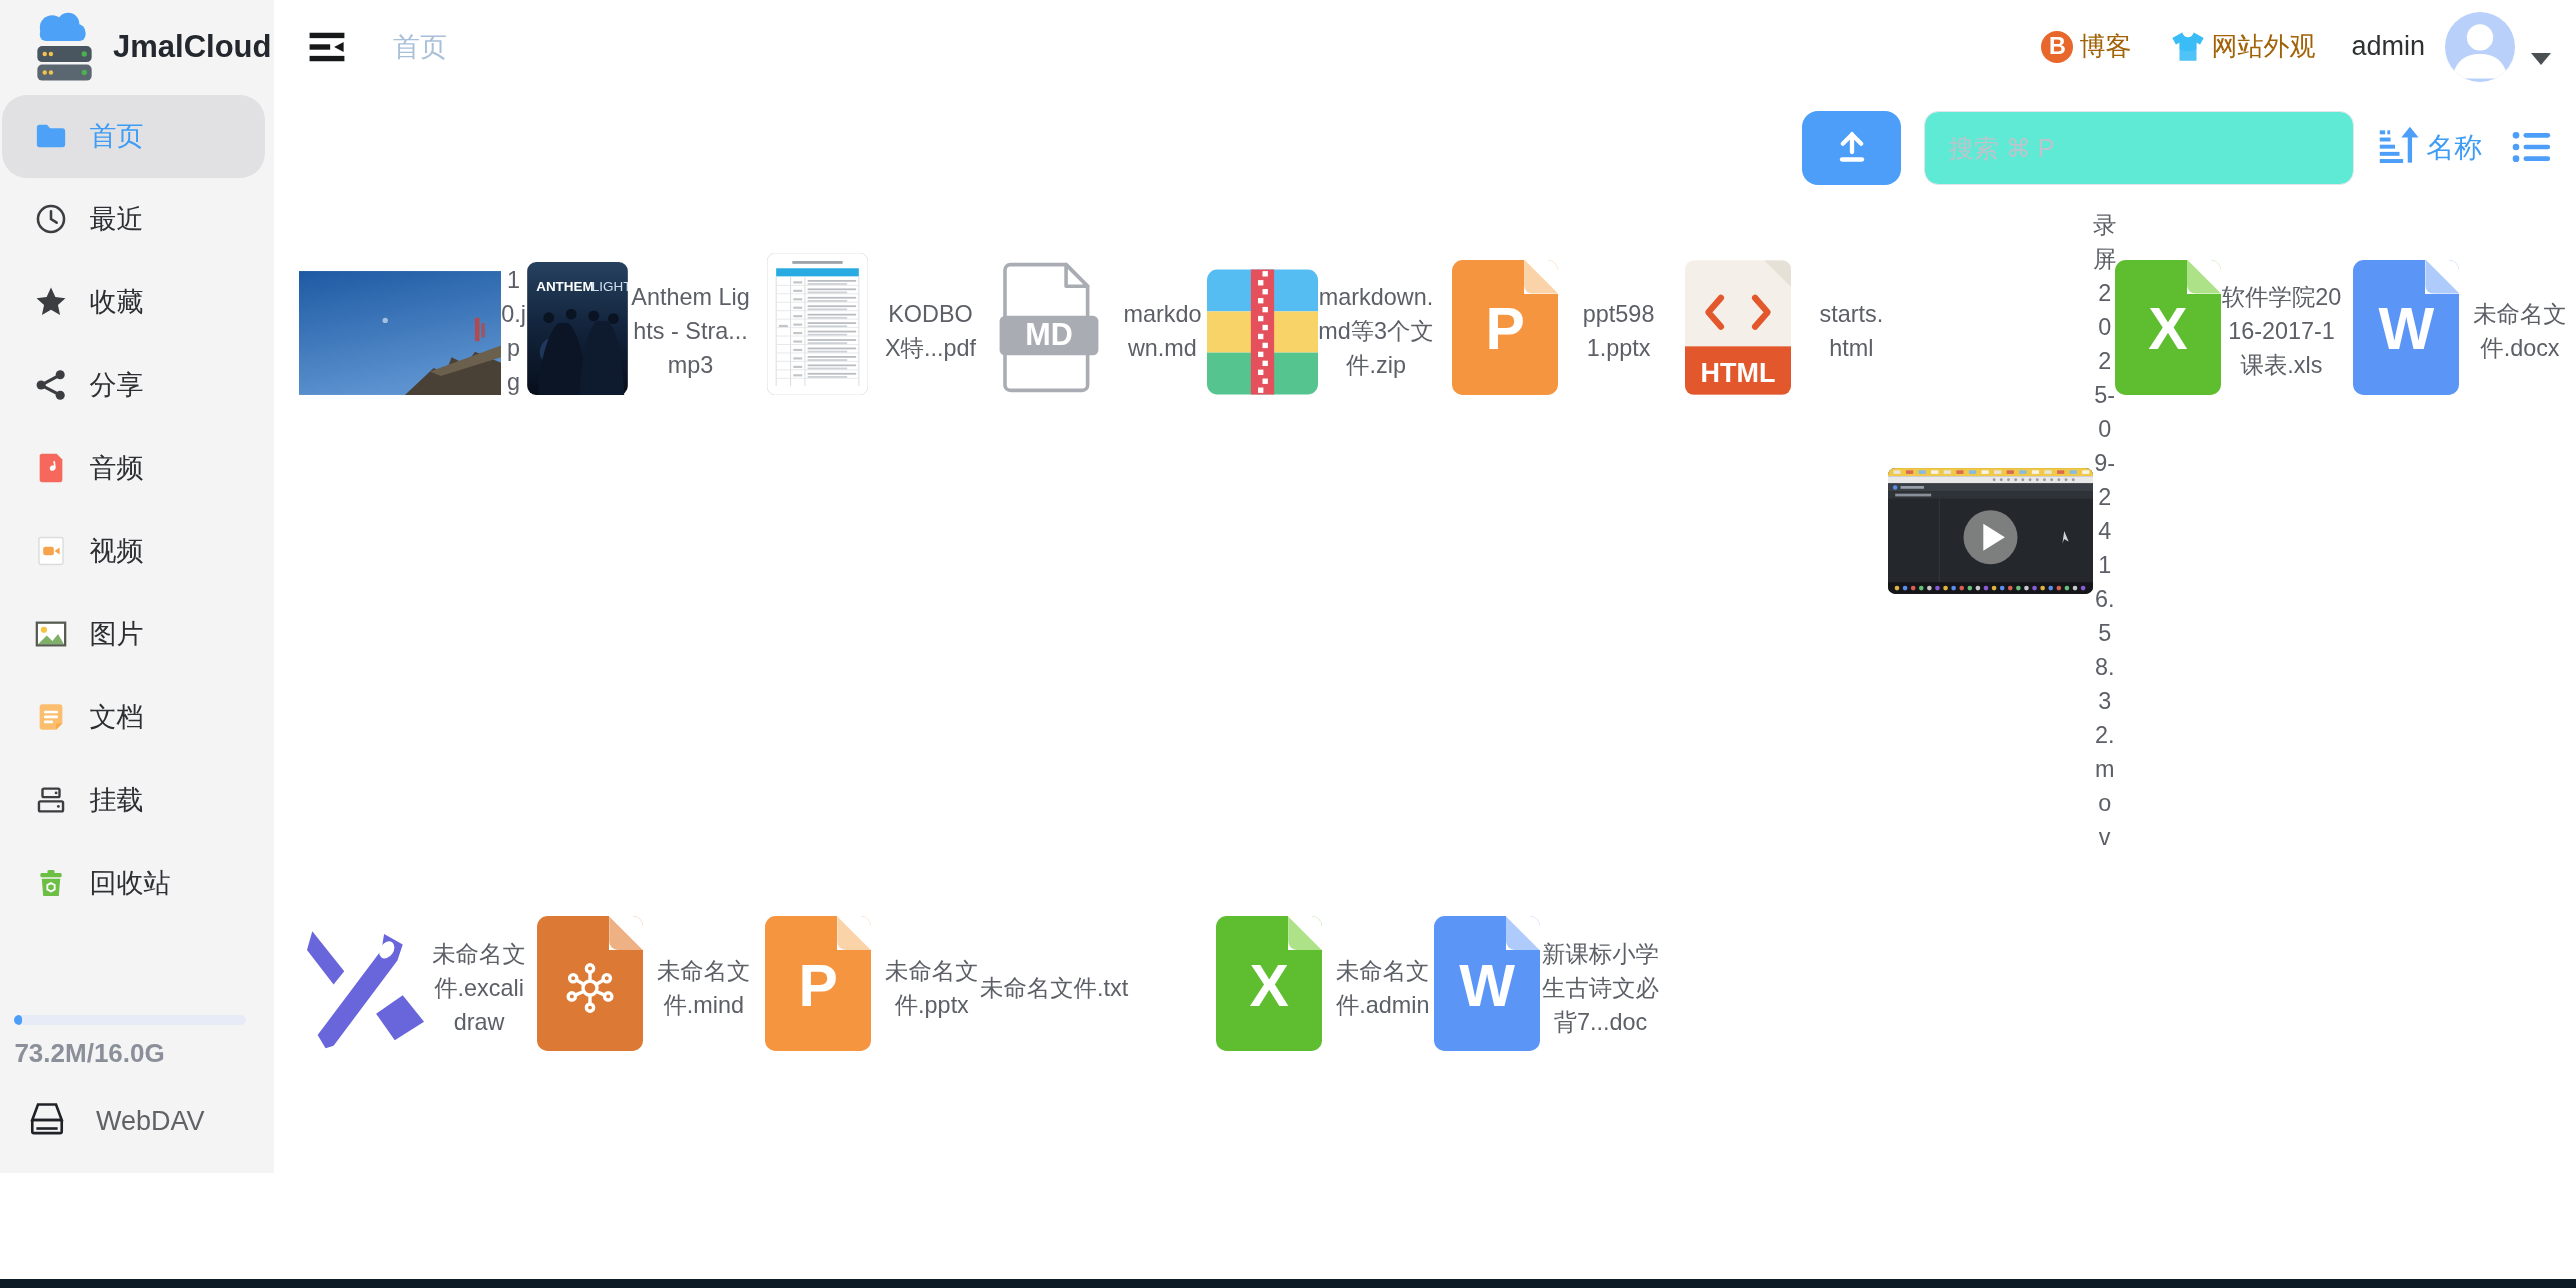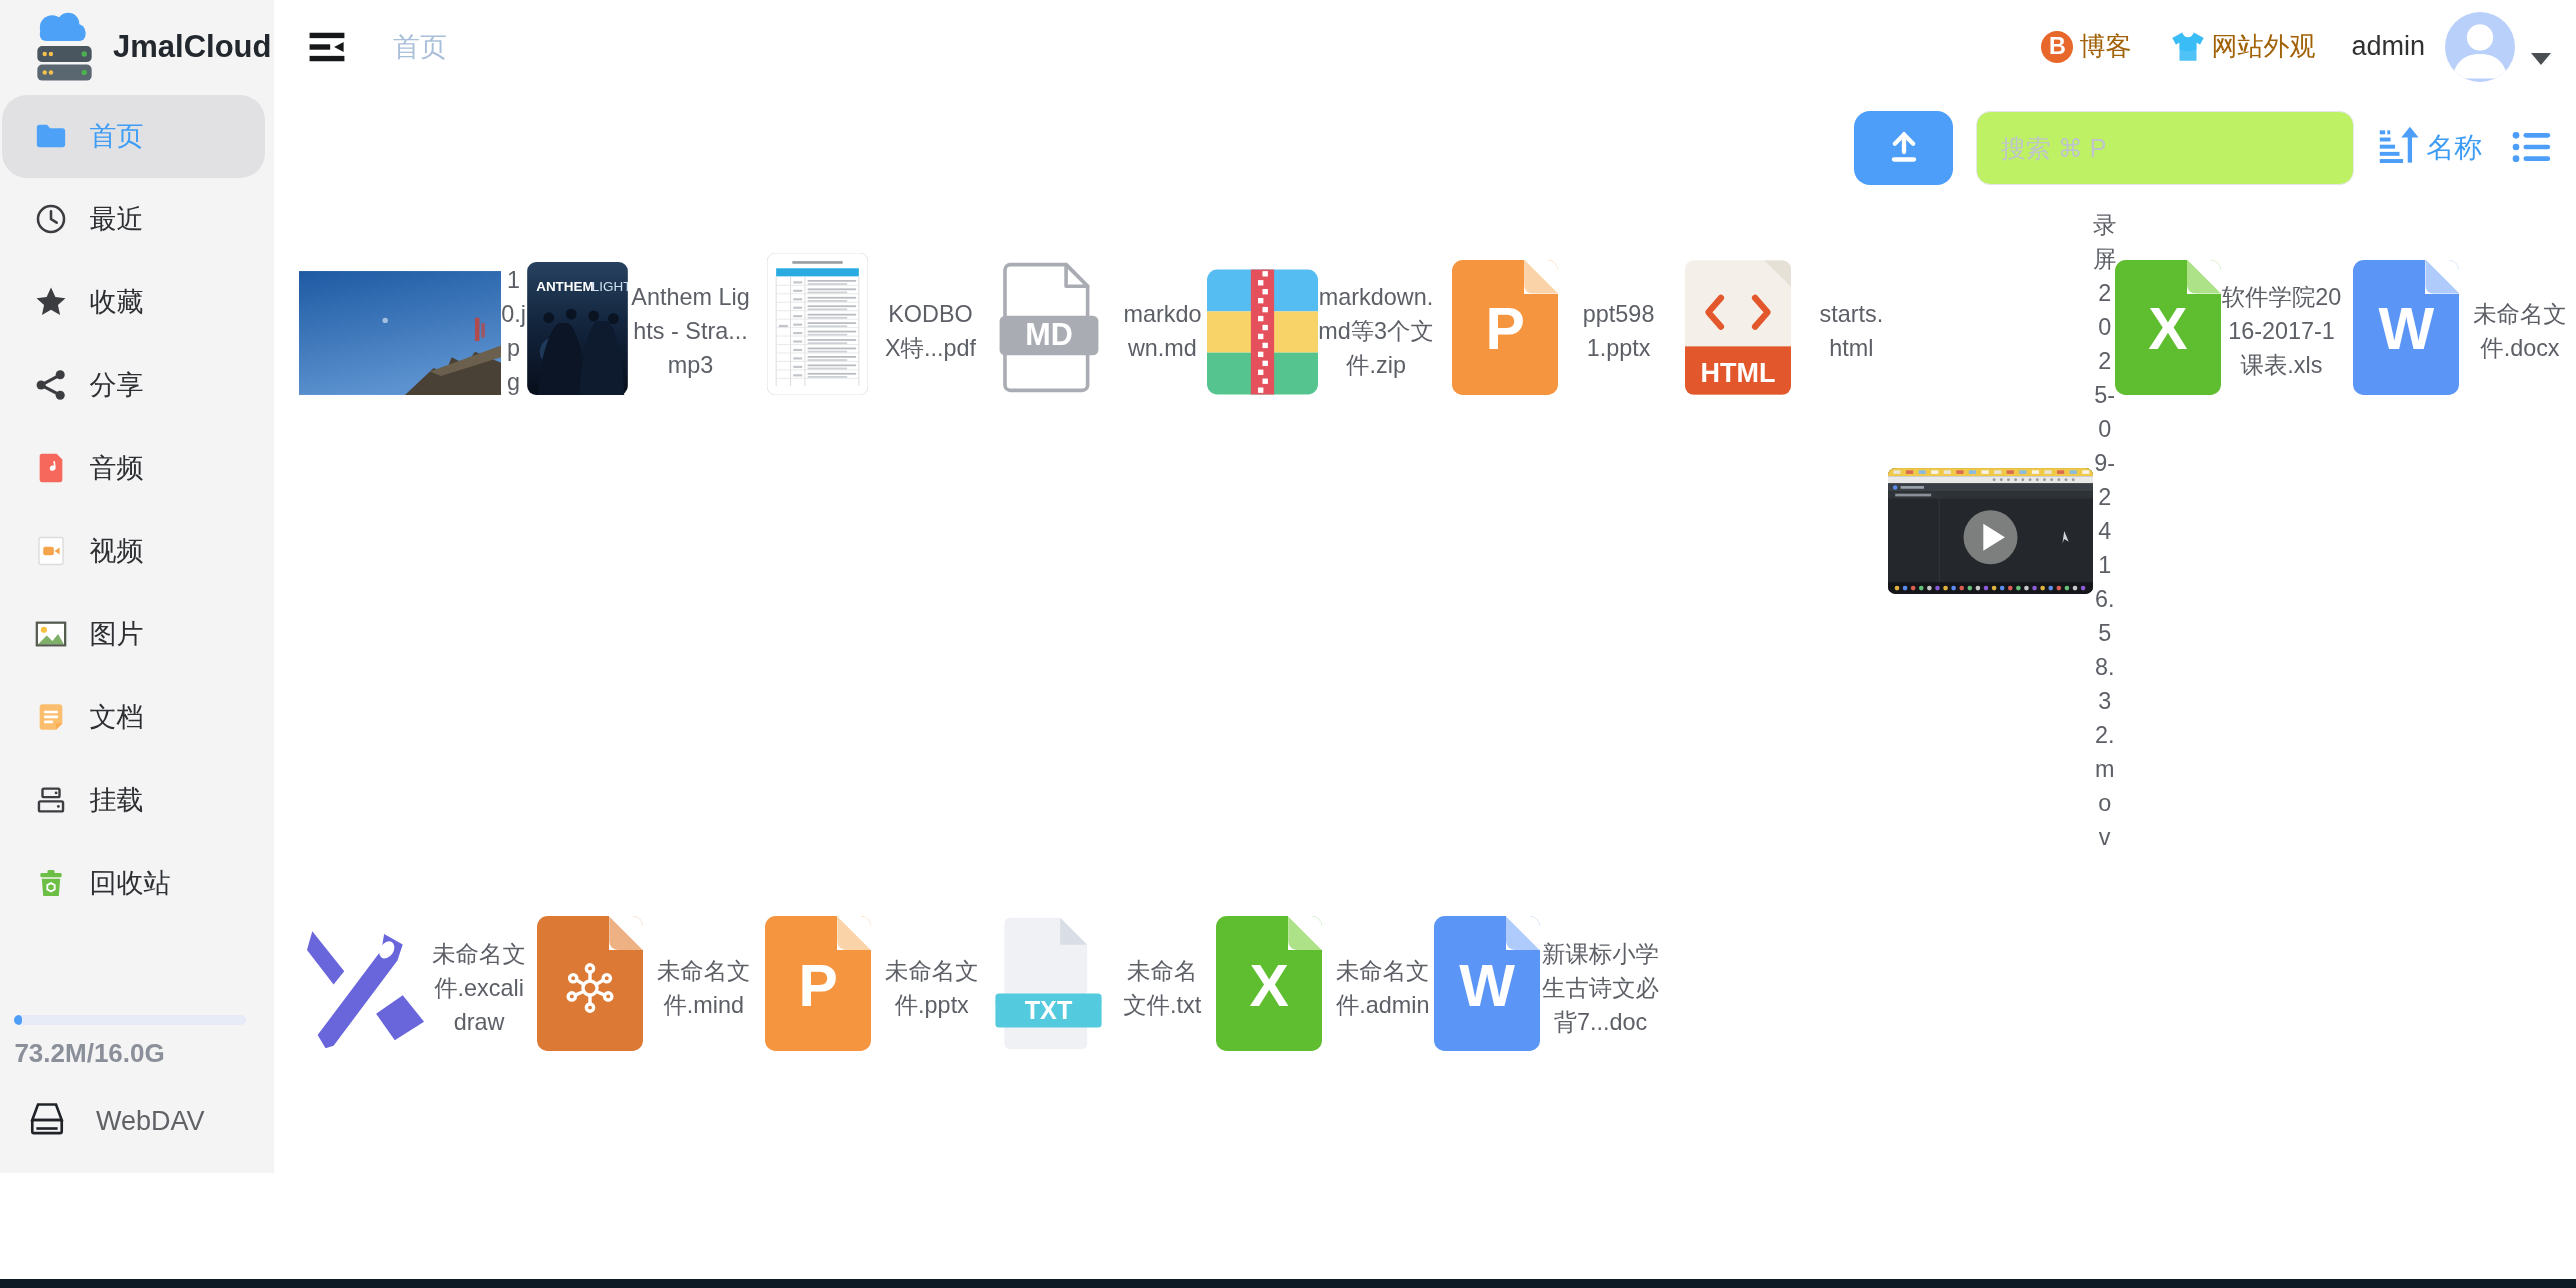--- a/index.html
+++ b/index.html
@@ -47,22 +47,22 @@
   .caret { width:0; height:0; border-left:10px solid transparent; border-right:10px solid transparent;
     border-top:12.6px solid #4a4f54; margin-left:16px; margin-top:25px; cursor:pointer; }
 
   
   .content { position:absolute; left:274px; top:93px; right:0; bottom:10px; background:#fff; overflow:hidden; }
   .toolbar { display:flex; justify-content:flex-end; align-items:center; gap:23.4px;
     margin-top:18px; padding-right:25px; height:74px; }
   .upload-btn { width:99px; height:74px; border-radius:16px; background:#4c9ef8; border:none;
     display:flex; align-items:center; justify-content:center; cursor:pointer; }
   .upload-btn svg { width:40px; height:40px; }
-  .search-input { width:378px; height:74px; border:1.8px solid #e3e6ec; border-radius:14.4px;
-    font-size:25px; padding:0 23.4px; color:#303133; outline:none; background:#bef264; }
+  .search-input { width:430px; height:74px; border:1.8px solid #e3e6ec; border-radius:14.4px;
+    font-size:25px; padding:0 23.4px; color:#303133; outline:none; background:#5eead4; }
   .search-input::placeholder { color:#bfc4cc; }
   .sort-btn { display:flex; align-items:center; gap:5.4px; cursor:pointer; background:none; border:none; }
   .sort-btn svg { width:43px; height:43px; }
   .sort-label { font-size:28px; color:#3e9cf5; }
   .view-btn { background:none; border:none; cursor:pointer; margin-left:5.4px; }
   .view-btn svg { width:40px; height:40px; }
   .status-line { text-align:right; padding-right:25px; margin-top:12.6px; font-size:23.4px; color:#5f6368; }
 
   .grid { display:flex; flex-wrap:wrap; align-items:flex-start; padding-left:25px; margin-top:12.6px; }
   .file-item { width:227px; min-height:257px; display:flex; flex-direction:row; align-items:center; cursor:pointer; }
@@ -617,30 +617,20 @@
             <div class="doc" style="background:#f6953f">
      <div class="fold">
                 <i style="background:#fbd3a9"></i>
               </div>
               <span class="letter">P</span>
             </div>
           </div>
     <div class="file-name">未命名文件.pptx</div>
         </div>
         <div class="file-item">
-    <div class="icon-box">
-    <svg viewBox="0 0 130 150" style="width:117px;height:135px">
-      <path d="M22 2 h56 l30 30 v110 a6 6 0 0 1 -6 6 H22 a6 6 0 0 1 -6 -6 V8 a6 6 0 0 1 6 -6 z" fill="#eff1f5"></path>
-      <path d="M78 2 l30 30 h-30 z" fill="#d9dde6"></path>
-      <path d="M6 94 l10 -8 v24 z" fill="#3fb3c9"></path>
-              <path d="M124 94 l-10 -8 v24 z" fill="#3fb3c9"></path>
-      <rect x="6" y="86" width="118" height="38" rx="4" fill="#54cadf"></rect>
-      <text x="65" y="114" text-anchor="middle" font-size="28" font-weight="bold" fill="#ffffff" font-family="Liberation Sans,sans-serif">TXT</text>
-    </svg>
-          </div>
     <div class="file-name">未命名文件.txt</div>
         </div>
         <div class="file-item">
     <div class="icon-box">
             <div class="doc" style="background:#5fbe30">
      <div class="fold">
                 <i style="background:#aee288"></i>
               </div>
               <span class="letter">X</span>
             </div>

